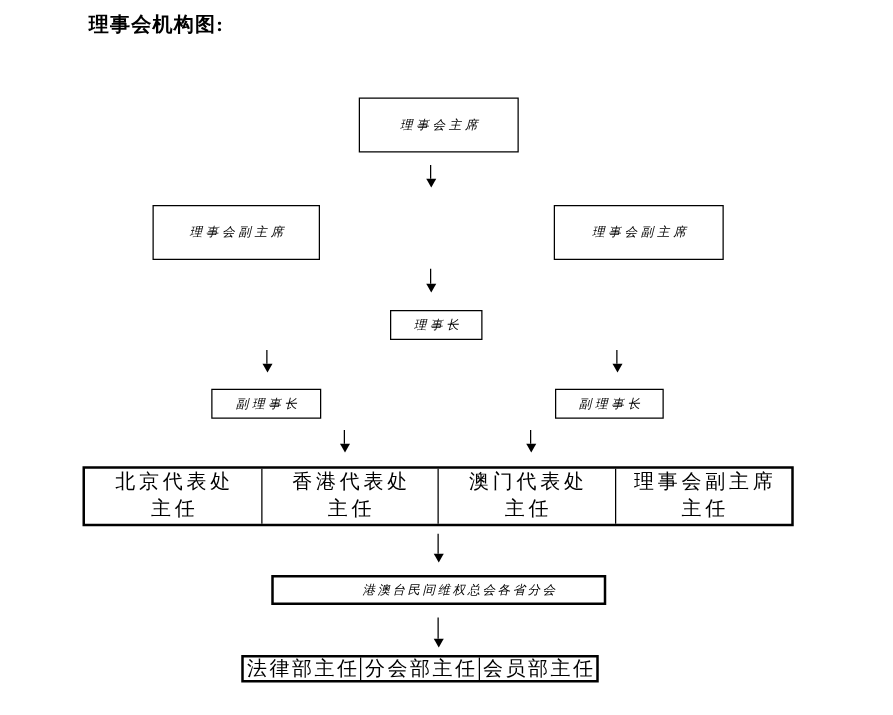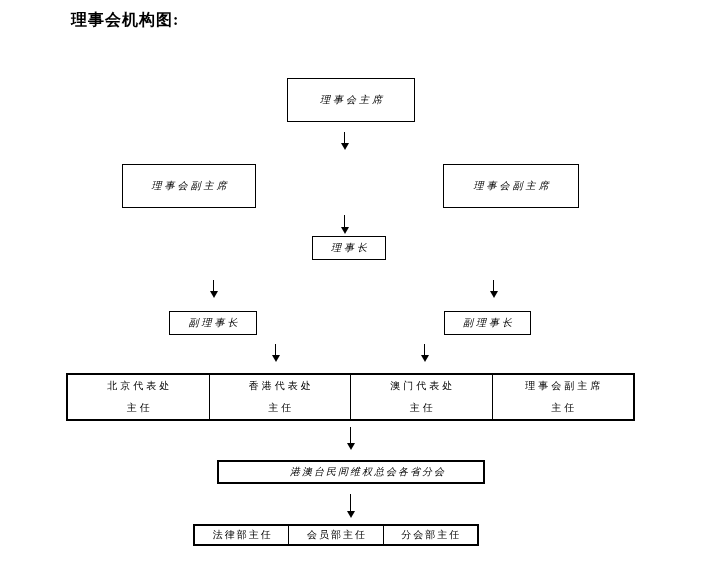--- a/index.html
+++ b/index.html
@@ -50,21 +50,21 @@
     flex-direction: row;
     align-items: stretch;
   }
   .cell {
     flex: 1 1 0;
     border-left: 1px solid #000000;
     display: flex;
     flex-direction: column;
     align-items: center;
     justify-content: center;
-    font-size: 10px;
+    font-size: 16px;
     letter-spacing: 3px;
     text-indent: 3px;
     line-height: 22px;
     white-space: nowrap;
   }
   .cell:first-child {
     border-left: none;
   }
   .cell.single {
     flex-direction: row;
@@ -107,21 +107,21 @@
   </div>
 
   <div class="box" style="left:122px; top:164px; width:134px; height:44px;">理事会副主席</div>
   <div class="box" style="left:443px; top:164px; width:136px; height:44px;">理事会副主席</div>
 
   <div class="arrow" style="left:340px; top:215px; height:19px;">
     <div class="shaft"></div>
     <div class="head"></div>
   </div>
 
-  <div class="box" style="left:312px; top:236px; width:74px; height:24px;">理事长</div>
+  <div class="box" style="left:312px; top:248px; width:74px; height:24px;">理事长</div>
 
   <div class="arrow" style="left:209px; top:280px; height:18px;">
     <div class="shaft"></div>
     <div class="head"></div>
   </div>
   <div class="arrow" style="left:489px; top:280px; height:18px;">
     <div class="shaft"></div>
     <div class="head"></div>
   </div>
 
@@ -163,17 +163,17 @@
 
   <div class="box heavy" style="left:217px; top:460px; width:268px; height:24px; letter-spacing:2px; text-indent:2px;">港澳台民间维权总会各省分会</div>
 
   <div class="arrow" style="left:346px; top:494px; height:24px;">
     <div class="shaft"></div>
     <div class="head"></div>
   </div>
 
   <div class="cellrow" style="left:193px; top:524px; width:286px; height:22px;">
     <div class="cell single">法律部主任</div>
+    <div class="cell single">分会部主任</div>
     <div class="cell single">会员部主任</div>
-    <div class="cell single">分会部主任</div>
   </div>
 
 </div>
 
 </body></html>

